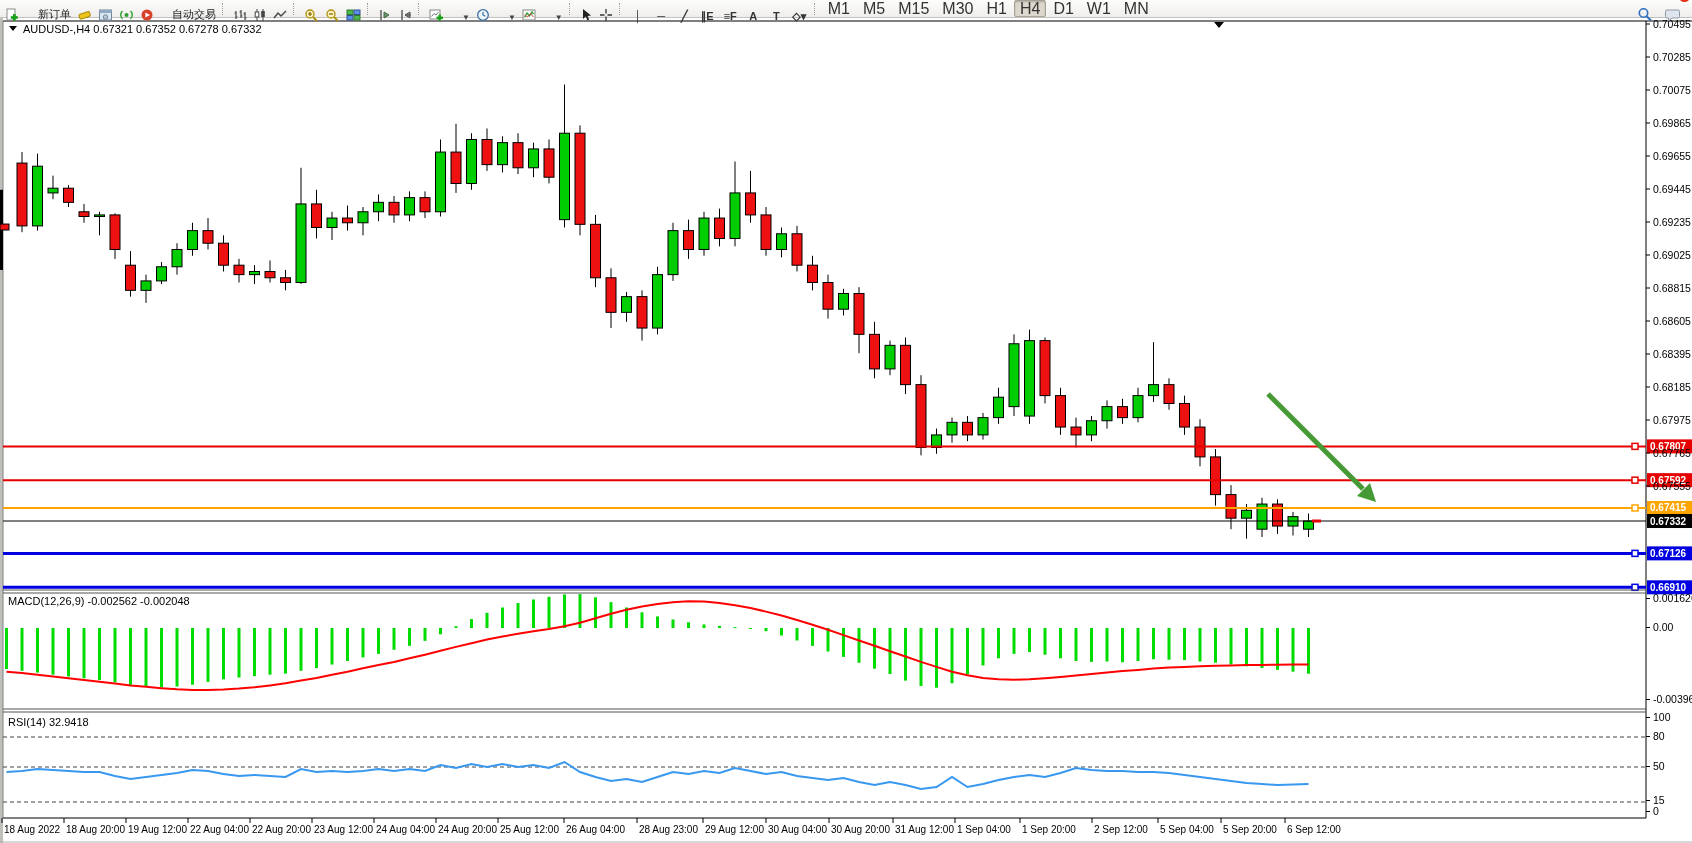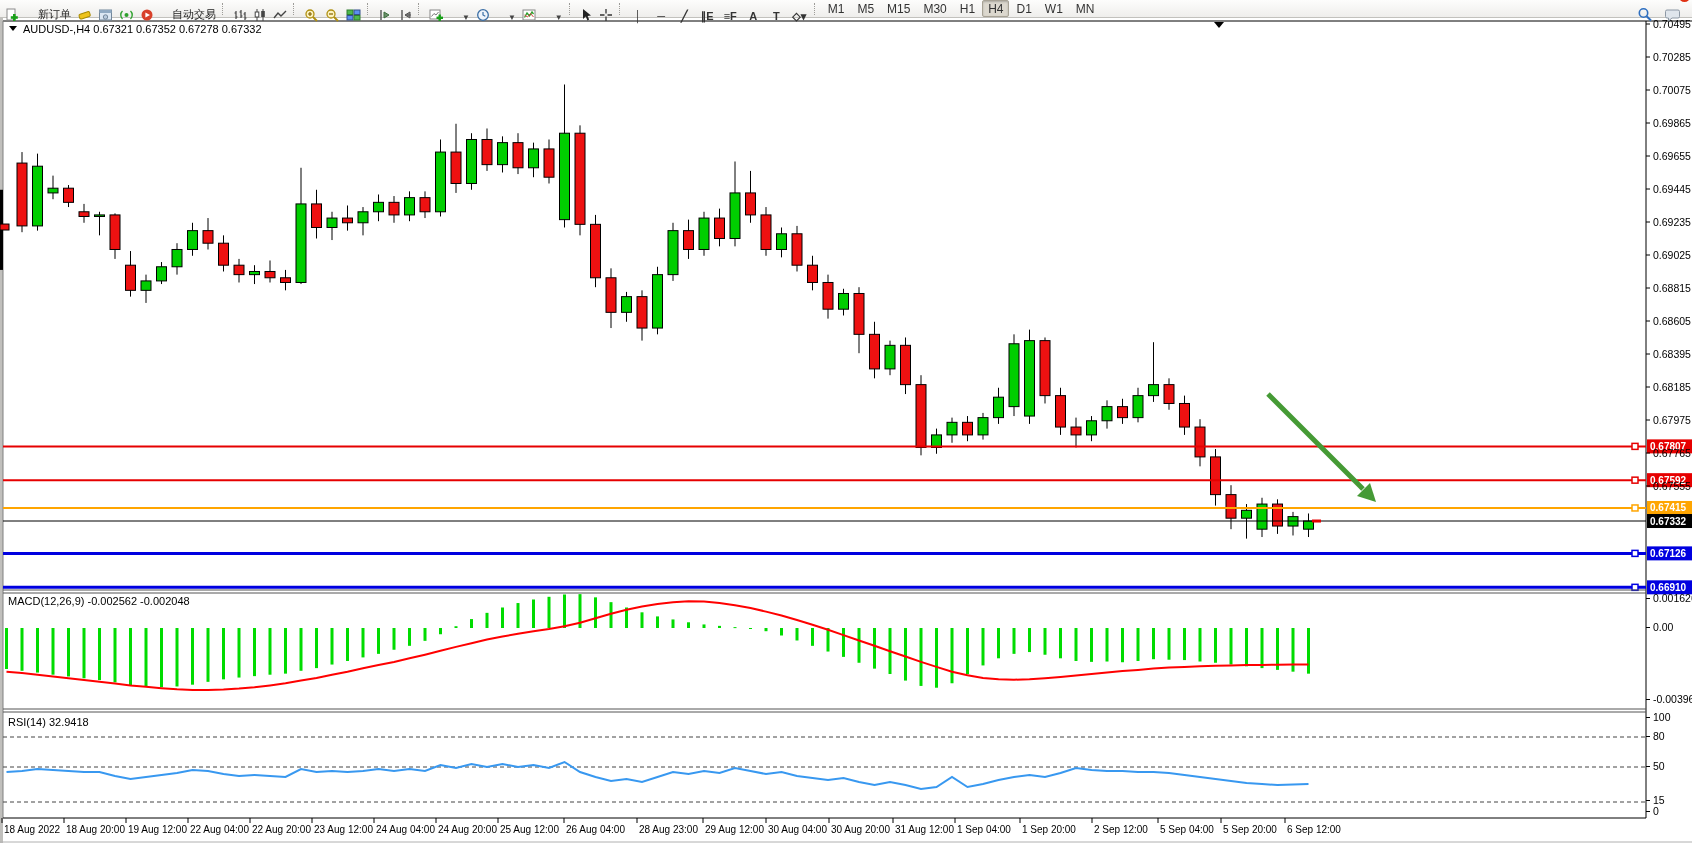--- a/index.html
+++ b/index.html
@@ -5,21 +5,21 @@
   html,body{margin:0;padding:0;}
   body{width:1692px;height:843px;position:relative;overflow:hidden;background:#fff;
        font-family:"Liberation Sans",sans-serif;-webkit-font-smoothing:antialiased;}
   #toolbar{position:absolute;top:0;left:0;width:1692px;height:18px;z-index:10;
     background:linear-gradient(#fdfdfc,#efeeec);border-bottom:1px solid #c2c1bd;
     display:flex;align-items:center;font-size:11px;color:#222;padding-left:3px;box-sizing:border-box;}
   .tbtn{height:27px;display:inline-flex;align-items:flex-end;gap:18px;padding:0 3px;border-radius:2px;cursor:default;white-space:nowrap;}
   .grip{width:5px;height:12px;margin:0 2px 0 3px;border-left:1px dotted #9d9c98;}
   .caret{font-size:8px;color:#444;line-height:1;}
   .glyphbtn{font-size:11px;width:17px;justify-content:center;color:#333;font-weight:bold;}
-  .tf-btn{height:15px;display:inline-flex;align-items:center;padding:0 5px;font-size:12px;color:#333;border:1px solid transparent;border-radius:2px;}
+  .tf-btn{height:15px;display:inline-flex;align-items:center;padding:0 5px;font-size:16px;color:#333;border:1px solid transparent;border-radius:2px;}
   .tf-btn.active{background:#dcd8ce;border-color:#a7a295;box-shadow:inset 0 1px 2px rgba(0,0,0,.22);}
   #tb-right{margin-left:auto;display:flex;align-items:center;gap:6px;padding-right:8px;}
   .badge{position:absolute;top:-4px;right:-6px;background:#e03214;color:#fff;border-radius:50%;
          width:11px;height:11px;font-size:8px;display:flex;align-items:center;justify-content:center;font-weight:bold;}
   #chat-wrap{position:relative;}
   #chart-stage{position:absolute;top:0;left:0;width:1692px;height:843px;}
   svg text{font-family:"Liberation Sans",sans-serif;}
 </style>
 </head>
 <body>

